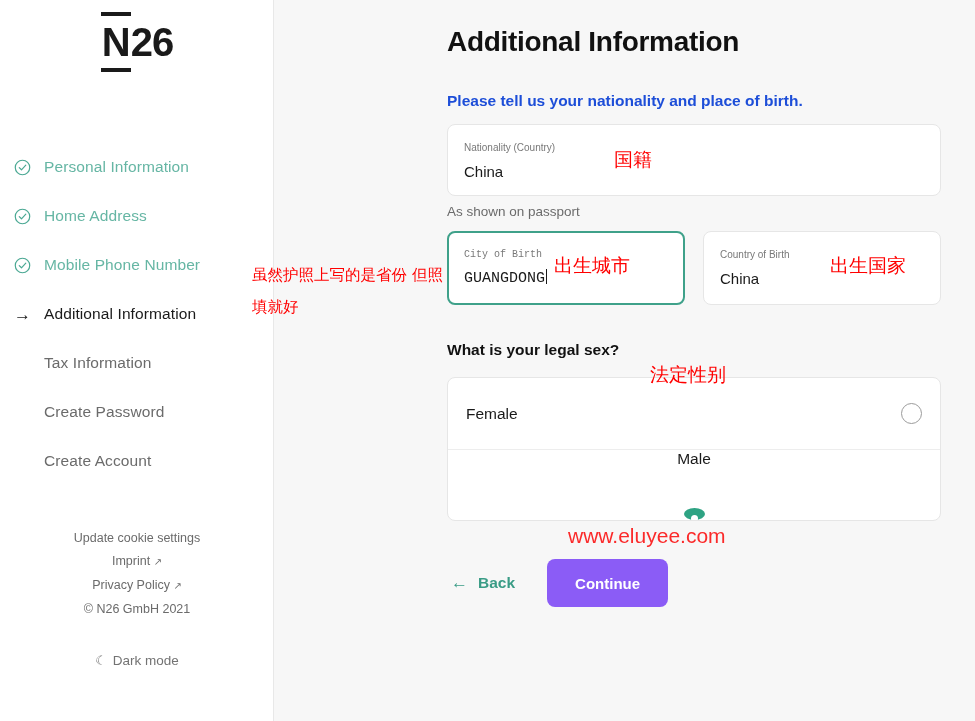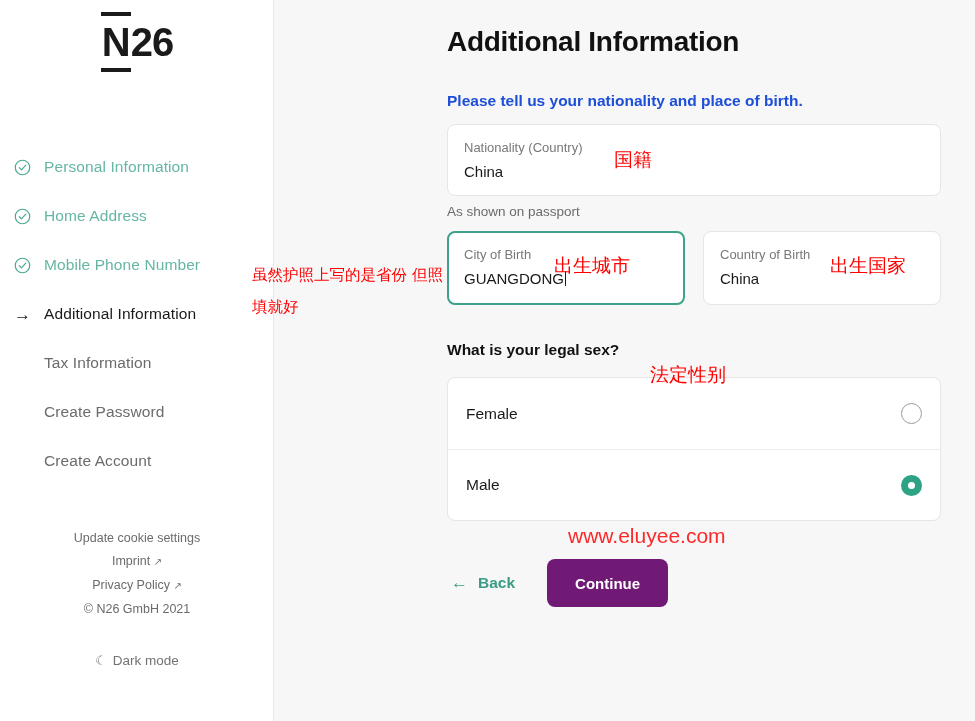--- a/index.html
+++ b/index.html
@@ -169,23 +169,24 @@
     background: #fff;
     border: 1px solid #e6e6e6;
     border-radius: 8px;
     height: 72px;
     margin-top: 14px;
     padding: 14px 16px 0 16px;
   }
   .field.focused {
     border: 2px solid #3fa18a;
     padding: 13px 9px 0 15px;
+    font-family: Liberation Mono, monospace;
   }
   .field-label {
-    font-size: 13px;
+    font-size: 10px;
     color: #787878;
     line-height: 18px;
     white-space: nowrap;
   }
   .field-value {
     margin-top: 5px;
     font-size: 15px;
     color: #1a1a1a;
     line-height: 20px;
     white-space: nowrap;
@@ -244,21 +245,21 @@
   }
   .radio-row {
     height: 71px;
     display: flex;
     align-items: center;
     justify-content: space-between;
     padding: 0 18px;
     cursor: pointer;
     gap: 40px;
   }
-  .radio-row + .radio-row { border-top: 1px solid #ededed; }
+  .radio-row + .radio-row { border-top: 1px solid #ededed; flex-direction: column; }
   .radio-label { font-size: 15.5px; color: #1a1a1a; }
 
   .radio-dot {
     width: 21px;
     height: 21px;
     border-radius: 50%;
     border: 1.5px solid #9b9b9b;
     background: #fff;
   }
   .radio-dot.on {
@@ -289,21 +290,21 @@
     border: none;
     color: #3a9c86;
     font-size: 15.5px;
     font-weight: 700;
     font-family: inherit;
     cursor: pointer;
     padding: 10px 4px;
   }
   .back-arrow { font-size: 17px; font-weight: 400; }
   .continue-btn {
-    background: #701a75;
+    background: #8b5cf6;
     color: #fff;
     border: none;
     border-radius: 8px;
     font-size: 15px;
     font-weight: 700;
     font-family: inherit;
     padding: 0 28px;
     height: 48px;
     cursor: pointer;
   }

